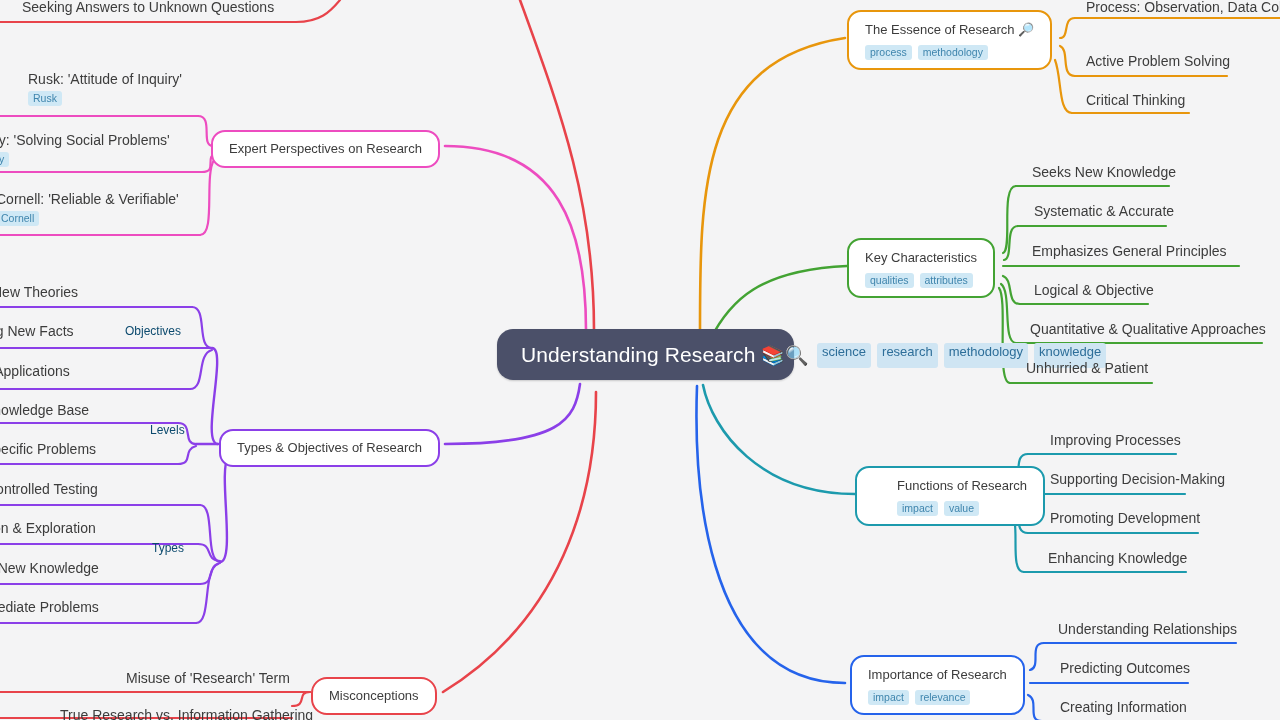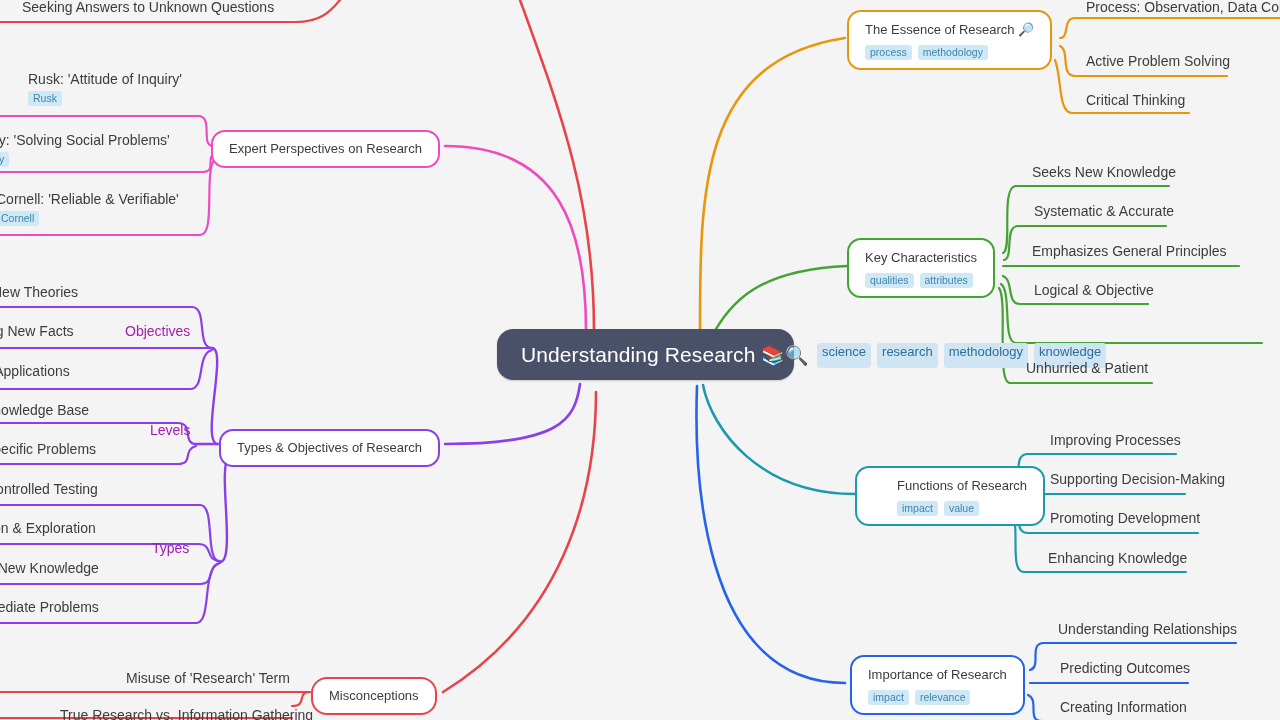--- a/index.html
+++ b/index.html
@@ -63,21 +63,21 @@
     white-space:nowrap;
   }
   .leaf .tag{
     display:inline-block;
     background:#cfe8f5;color:#3f85ad;
     font-size:10.5px;line-height:13px;
     padding:1px 5px;border-radius:3px;margin-top:3px;
   }
   .subhub{
     position:absolute;
-    color:#a21caf;font-size:14px;line-height:18px;white-space:nowrap;
+    color:#0c4a6e;font-size:12px;line-height:18px;white-space:nowrap;
   }
 </style>
 </head>
 <body style="background: rgb(244, 244, 245);">
 
 <div id="canvas">
 
   <svg class="links" viewBox="0 0 1280 720">
     <g fill="none" stroke-width="2.2" stroke-linecap="round">
 
@@ -205,20 +205,21 @@
     <div class="branch-title">Key Characteristics</div>
     <div class="tags">
       <span class="tag">qualities</span>
       <span class="tag">attributes</span>
     </div>
   </div>
   <div class="leaf" style="left:1032px;top:163px;">Seeks New Knowledge</div>
   <div class="leaf" style="left:1034px;top:202px;">Systematic &amp; Accurate</div>
   <div class="leaf" style="left:1032px;top:242px;">Emphasizes General Principles</div>
   <div class="leaf" style="left:1034px;top:281px;">Logical &amp; Objective</div>
+  <div class="leaf" style="left:1030px;top:320px;">Quantitative &amp; Qualitative Approaches</div>
   <div class="leaf" style="left:1026px;top:359px;">Unhurried &amp; Patient</div>
 
   <div class="branch" style="left:855px;top:466px;border-color:#1c9aad;padding-left:40px;">
     <div class="branch-title">Functions of Research</div>
     <div class="tags">
       <span class="tag">impact</span>
       <span class="tag">value</span>
     </div>
   </div>
   <div class="leaf" style="left:1050px;top:431px;">Improving Processes</div>

